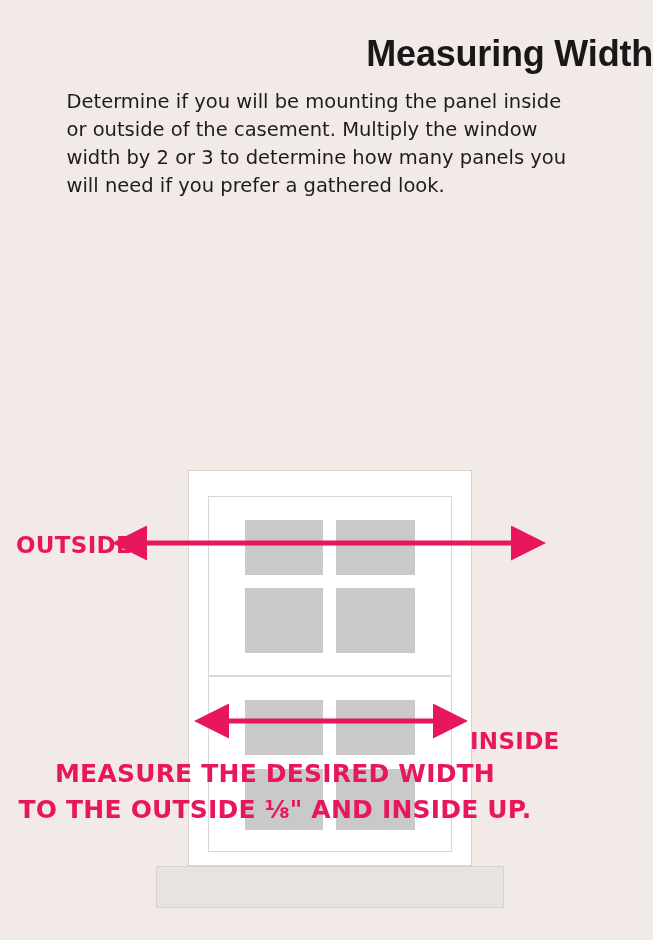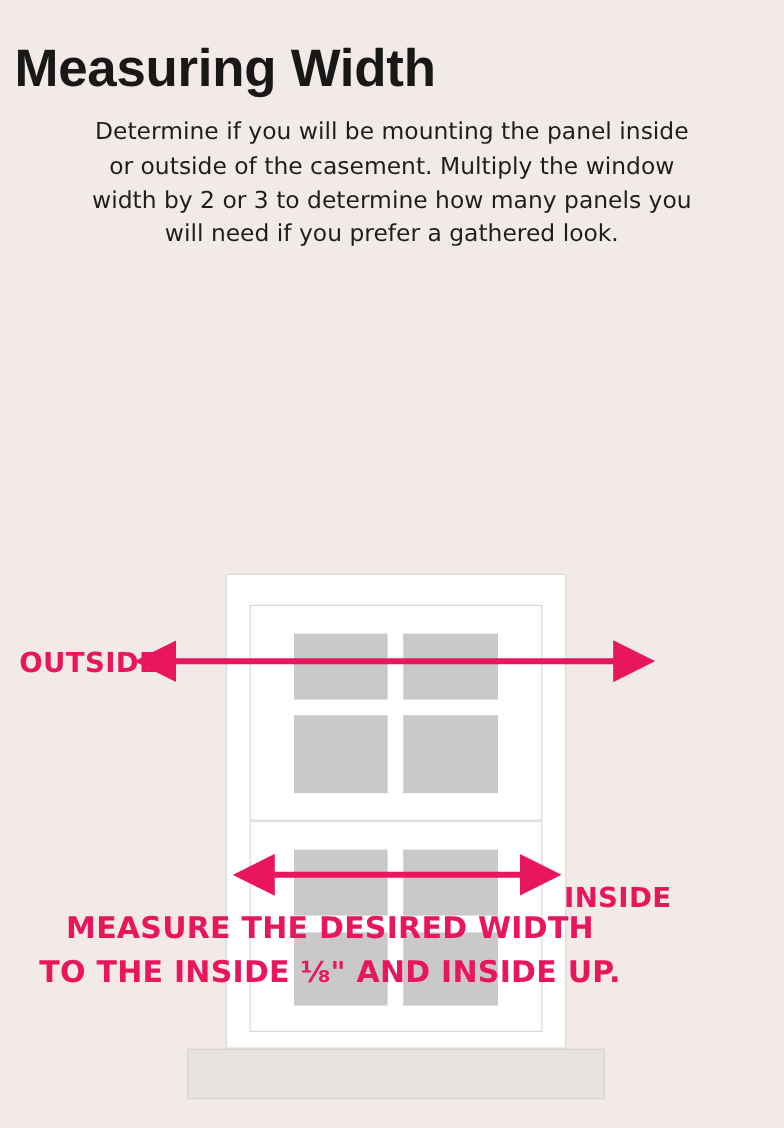--- a/index.html
+++ b/index.html
@@ -10,33 +10,31 @@
     width: 653px;
     height: 940px;
     background: #f2eae6;
     font-family: "Liberation Sans", sans-serif;
     overflow: hidden;
     position: relative;
   }
 
   
   .title {
-    text-align: left;
-    font-size: 44px;
+    text-align: right;
+    font-size: 36px;
     font-weight: bold;
     color: #181818;
     letter-spacing: -0.2px;
     margin: 34px 0 0 0;
     line-height: 1.1;
-    padding-left: 12px;
   }
   .subtitle {
     margin: 14px auto 0 auto;
     width: 520px;
-    text-align: center;
     font-size: 19.5px;
     line-height: 1.45;
     color: #1d1d1d;
     font-family: "DejaVu Sans", sans-serif;
   }
 
   
   .stage {
     position: relative;
     width: 615px;
@@ -177,14 +175,14 @@
 
     <line x1="224" y1="508" x2="438" y2="508" stroke="#e8175d" stroke-width="5" marker-start="url(#headL)" marker-end="url(#headR)"></line>
   </svg>
 
   <span class="label label-outside">OUTSIDE</span>
   <span class="label label-inside">INSIDE</span>
 </div>
 
 <div class="footer">
   <span class="l1">MEASURE THE DESIRED WIDTH</span>
-  <span class="l2"><span>TO THE INSIDE </span><span class="fraction">⅛"</span><span> AND INSIDE UP.</span></span>
+  <span class="l2"><span>TO THE OUTSIDE </span><span class="fraction">⅛"</span><span> AND INSIDE UP.</span></span>
 </div>
 
 </body></html>

